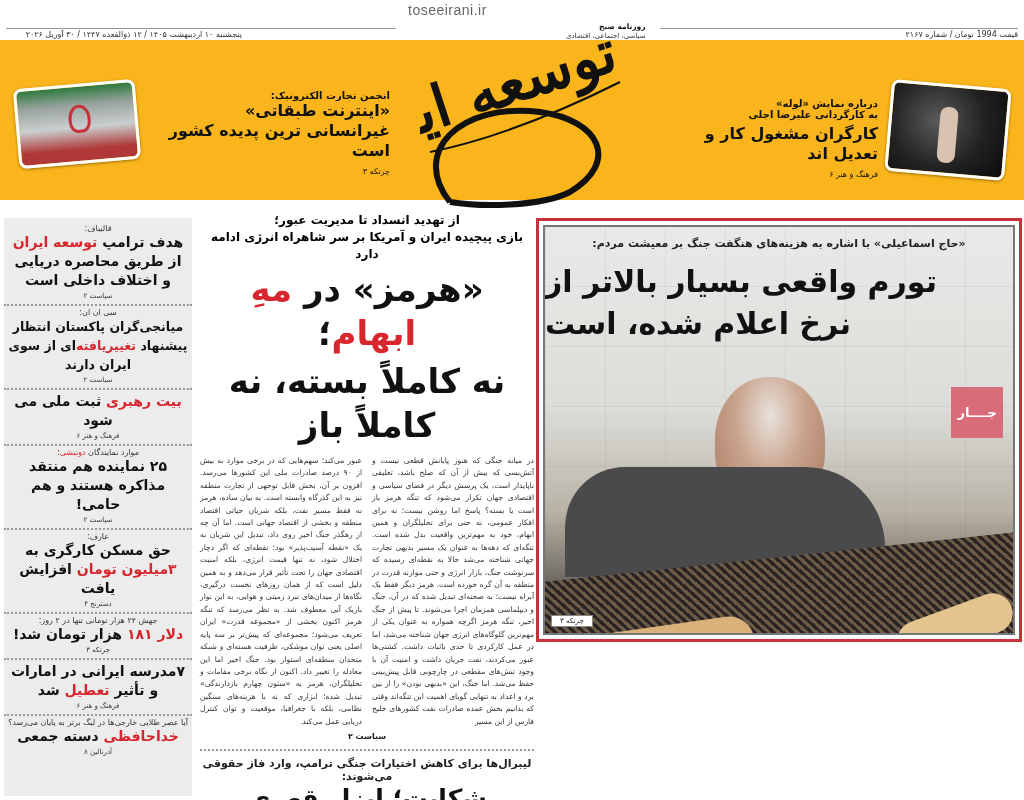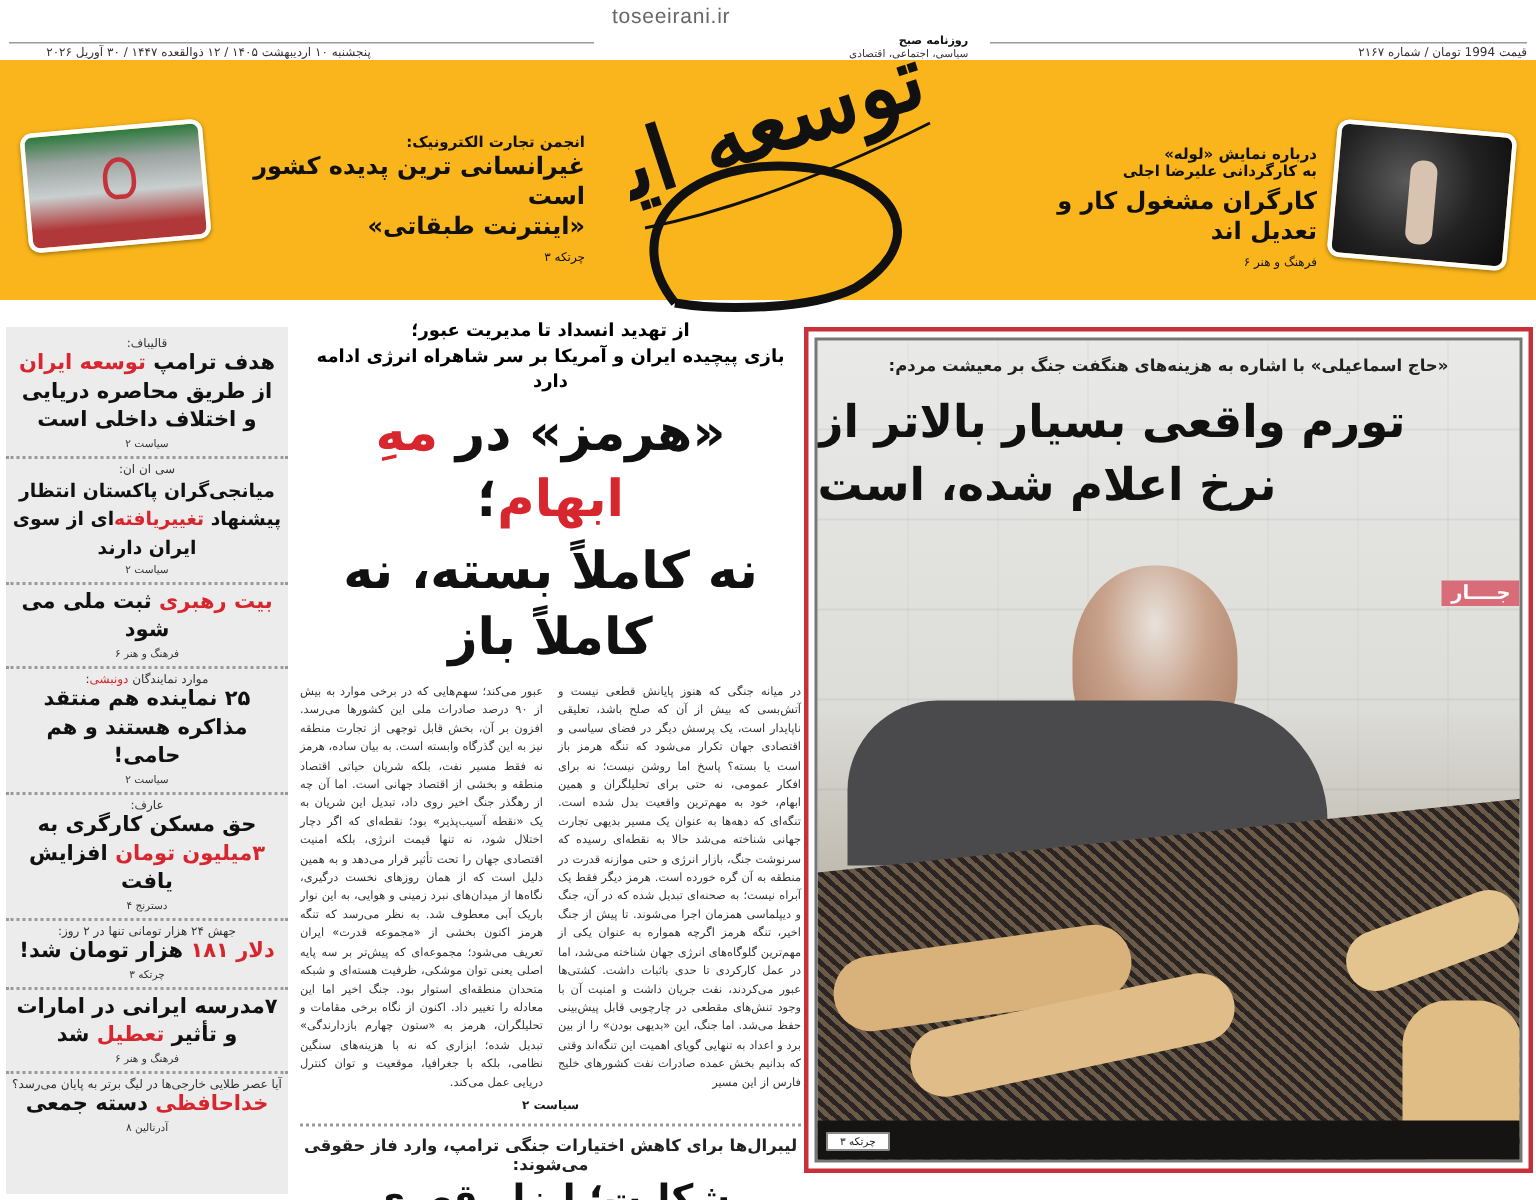--- a/index.html
+++ b/index.html
@@ -1,21 +1,21 @@
 <!DOCTYPE html>
 <html><head>
 <meta charset="utf-8">
 <style>
 *{box-sizing:border-box;margin:0;padding:0}
 body{width:1024px;height:800px;background:#fff;font-family:"DejaVu Sans",sans-serif;position:relative;overflow:hidden;color:#1a1a1a}
 .topbar{position:absolute;top:0;left:0;width:1024px;height:40px;background:#fff}
 .site{position:absolute;left:408px;top:2px;font-family:"Liberation Sans",sans-serif;font-size:14px;color:#666;letter-spacing:0.5px}
 .rule-l{position:absolute;left:6px;top:28px;width:390px;border-top:1px solid #999}
 .rule-r{position:absolute;left:660px;top:28px;width:358px;border-top:1px solid #999}
-.date{position:absolute;left:19px;top:30px;font-size:8px;color:#333;direction:rtl;width:240px;text-align:center}
+.date{position:absolute;left:2px;top:30px;font-size:8px;color:#333;direction:rtl;width:240px;text-align:right}
 .price{position:absolute;right:6px;top:30px;font-size:8px;color:#333;direction:rtl}
 .tagline{position:absolute;left:566px;top:22px;font-size:7px;color:#333;direction:rtl;text-align:right;line-height:9px}
 .tagline b{font-size:7.5px;color:#111}
 .banner{position:absolute;top:40px;left:0;width:1024px;height:160px;background:#f9b51b}
 .logo{position:absolute;left:420px;top:2px;width:215px;height:210px}
 .teaser{position:absolute;direction:rtl;text-align:right;color:#111}
 .teaser .kicker{font-size:10px;font-weight:bold}
 .teaser .head{font-size:16px;font-weight:bold;line-height:20px}
 .teaser .src{font-size:8px;margin-top:6px}
 .thumb{position:absolute;border:3px solid #fff;border-radius:8px;overflow:hidden;box-shadow:0 1px 3px rgba(0,0,0,.4)}
@@ -28,25 +28,25 @@
 .red{color:#d7262e}
 .midcol{position:absolute;left:200px;top:212px;width:334px;direction:rtl;text-align:center}
 .mid-kicker{font-size:12px;color:#000000;line-height:17px;font-weight:bold}
 .mid-head{font-size:34px;font-weight:900;line-height:44px;margin-top:4px;color:#111;font-family:"DejaVu Sans",sans-serif}
 .cols{display:flex;flex-direction:row;gap:10px;margin-top:8px;text-align:justify;font-size:7.6px;line-height:12.4px;color:#333}
 .cols div{flex:1}
 .mid-src{font-size:8px;font-weight:bold;margin-top:4px}
 .dots{border-top:2px dotted #999;margin:8px 0 6px}
 .low-kicker{font-size:11px;font-weight:bold;color:#222}
 .low-head{font-size:25px;font-weight:900;line-height:32px;color:#111}
-.feature{position:absolute;left:536px;top:218px;width:486px;height:564px;border:3px solid #c8303a;padding:4px}
+.feature{position:absolute;left:536px;top:218px;width:486px;height:424px;border:3px solid #c8303a;padding:4px}
 .feature-inner{position:relative;width:100%;height:100%;border:2px solid #777;overflow:hidden;background:linear-gradient(180deg,#e9eae8 0%,#dcdcd8 45%,#b9b3a6 70%,#3a3530 100%)}
 .feat-kicker{position:absolute;top:10px;left:0;right:0;text-align:center;direction:rtl;font-size:11px;font-weight:bold;color:#222}
 .feat-head{position:absolute;top:34px;left:0;right:0;text-align:left;direction:rtl;font-size:30px;font-weight:900;line-height:42px;color:#111}
-.jaar{position:absolute;top:160px;right:0;background:#d86c78;color:#fff;font-size:13px;font-weight:bold;padding:1px 6px;direction:rtl}
+.jaar{position:absolute;top:160px;right:10px;background:#d86c78;color:#fff;font-size:13px;font-weight:bold;padding:18px 6px;direction:rtl}
 .photo-credit{position:absolute;left:6px;bottom:6px;background:#fff;font-size:7px;padding:1px 8px;direction:rtl;border:1px solid #888}
 </style>
 </head>
 <body>
 
 <div class="topbar">
   <div class="rule-l"></div>
   <div class="rule-r"></div>
   <span class="site">toseeirani.ir</span>
   <span class="date">پنجشنبه ۱۰ اردیبهشت ۱۴۰۵ / ۱۲ ذوالقعده ۱۴۴۷ / ۳۰ آوریل ۲۰۲۶</span>
@@ -57,22 +57,22 @@
   </div>
 </div>
 
 <div class="banner">
 
   <div class="thumb" style="left:16px;top:44px;width:122px;height:80px;transform:rotate(-5deg);background:linear-gradient(180deg,#2d7a3d 0%,#9aa3a0 25%,#c9cfcf 55%,#b03838 85%);">
     <div style="position:absolute;left:50px;top:18px;width:22px;height:28px;border:3px solid #c4333b;border-radius:50% 50% 40% 40%;"></div>
   </div>
   <div class="teaser" style="left:150px;top:50px;width:240px;">
     <div class="kicker">انجمن تجارت الکترونیک:</div>
+    <div class="head">«اینترنت طبقاتی»</div>
     <div class="head">غیرانسانی ترین پدیده کشور است</div>
-    <div class="head">«اینترنت طبقاتی»</div>
     <div class="src">چرتکه ۳</div>
   </div>
 
   <svg class="logo" viewBox="0 0 215 210" style="top:-38px">
     <path d="M30 200 C-10 150 40 100 120 110 C180 118 200 160 150 190 C120 205 60 205 30 200" fill="none" stroke="#111" stroke-width="6"></path>
     <path d="M10 150 C60 140 120 120 200 80" fill="none" stroke="#111" stroke-width="2"></path>
     <text x="200" y="95" font-family="DejaVu Serif, serif" font-size="58" font-weight="bold" fill="#111" direction="rtl" text-anchor="start" transform="rotate(-18 110 80)">توسعه ایرانی</text>
   </svg>
 
   <div class="teaser" style="left:668px;top:58px;width:210px;">

